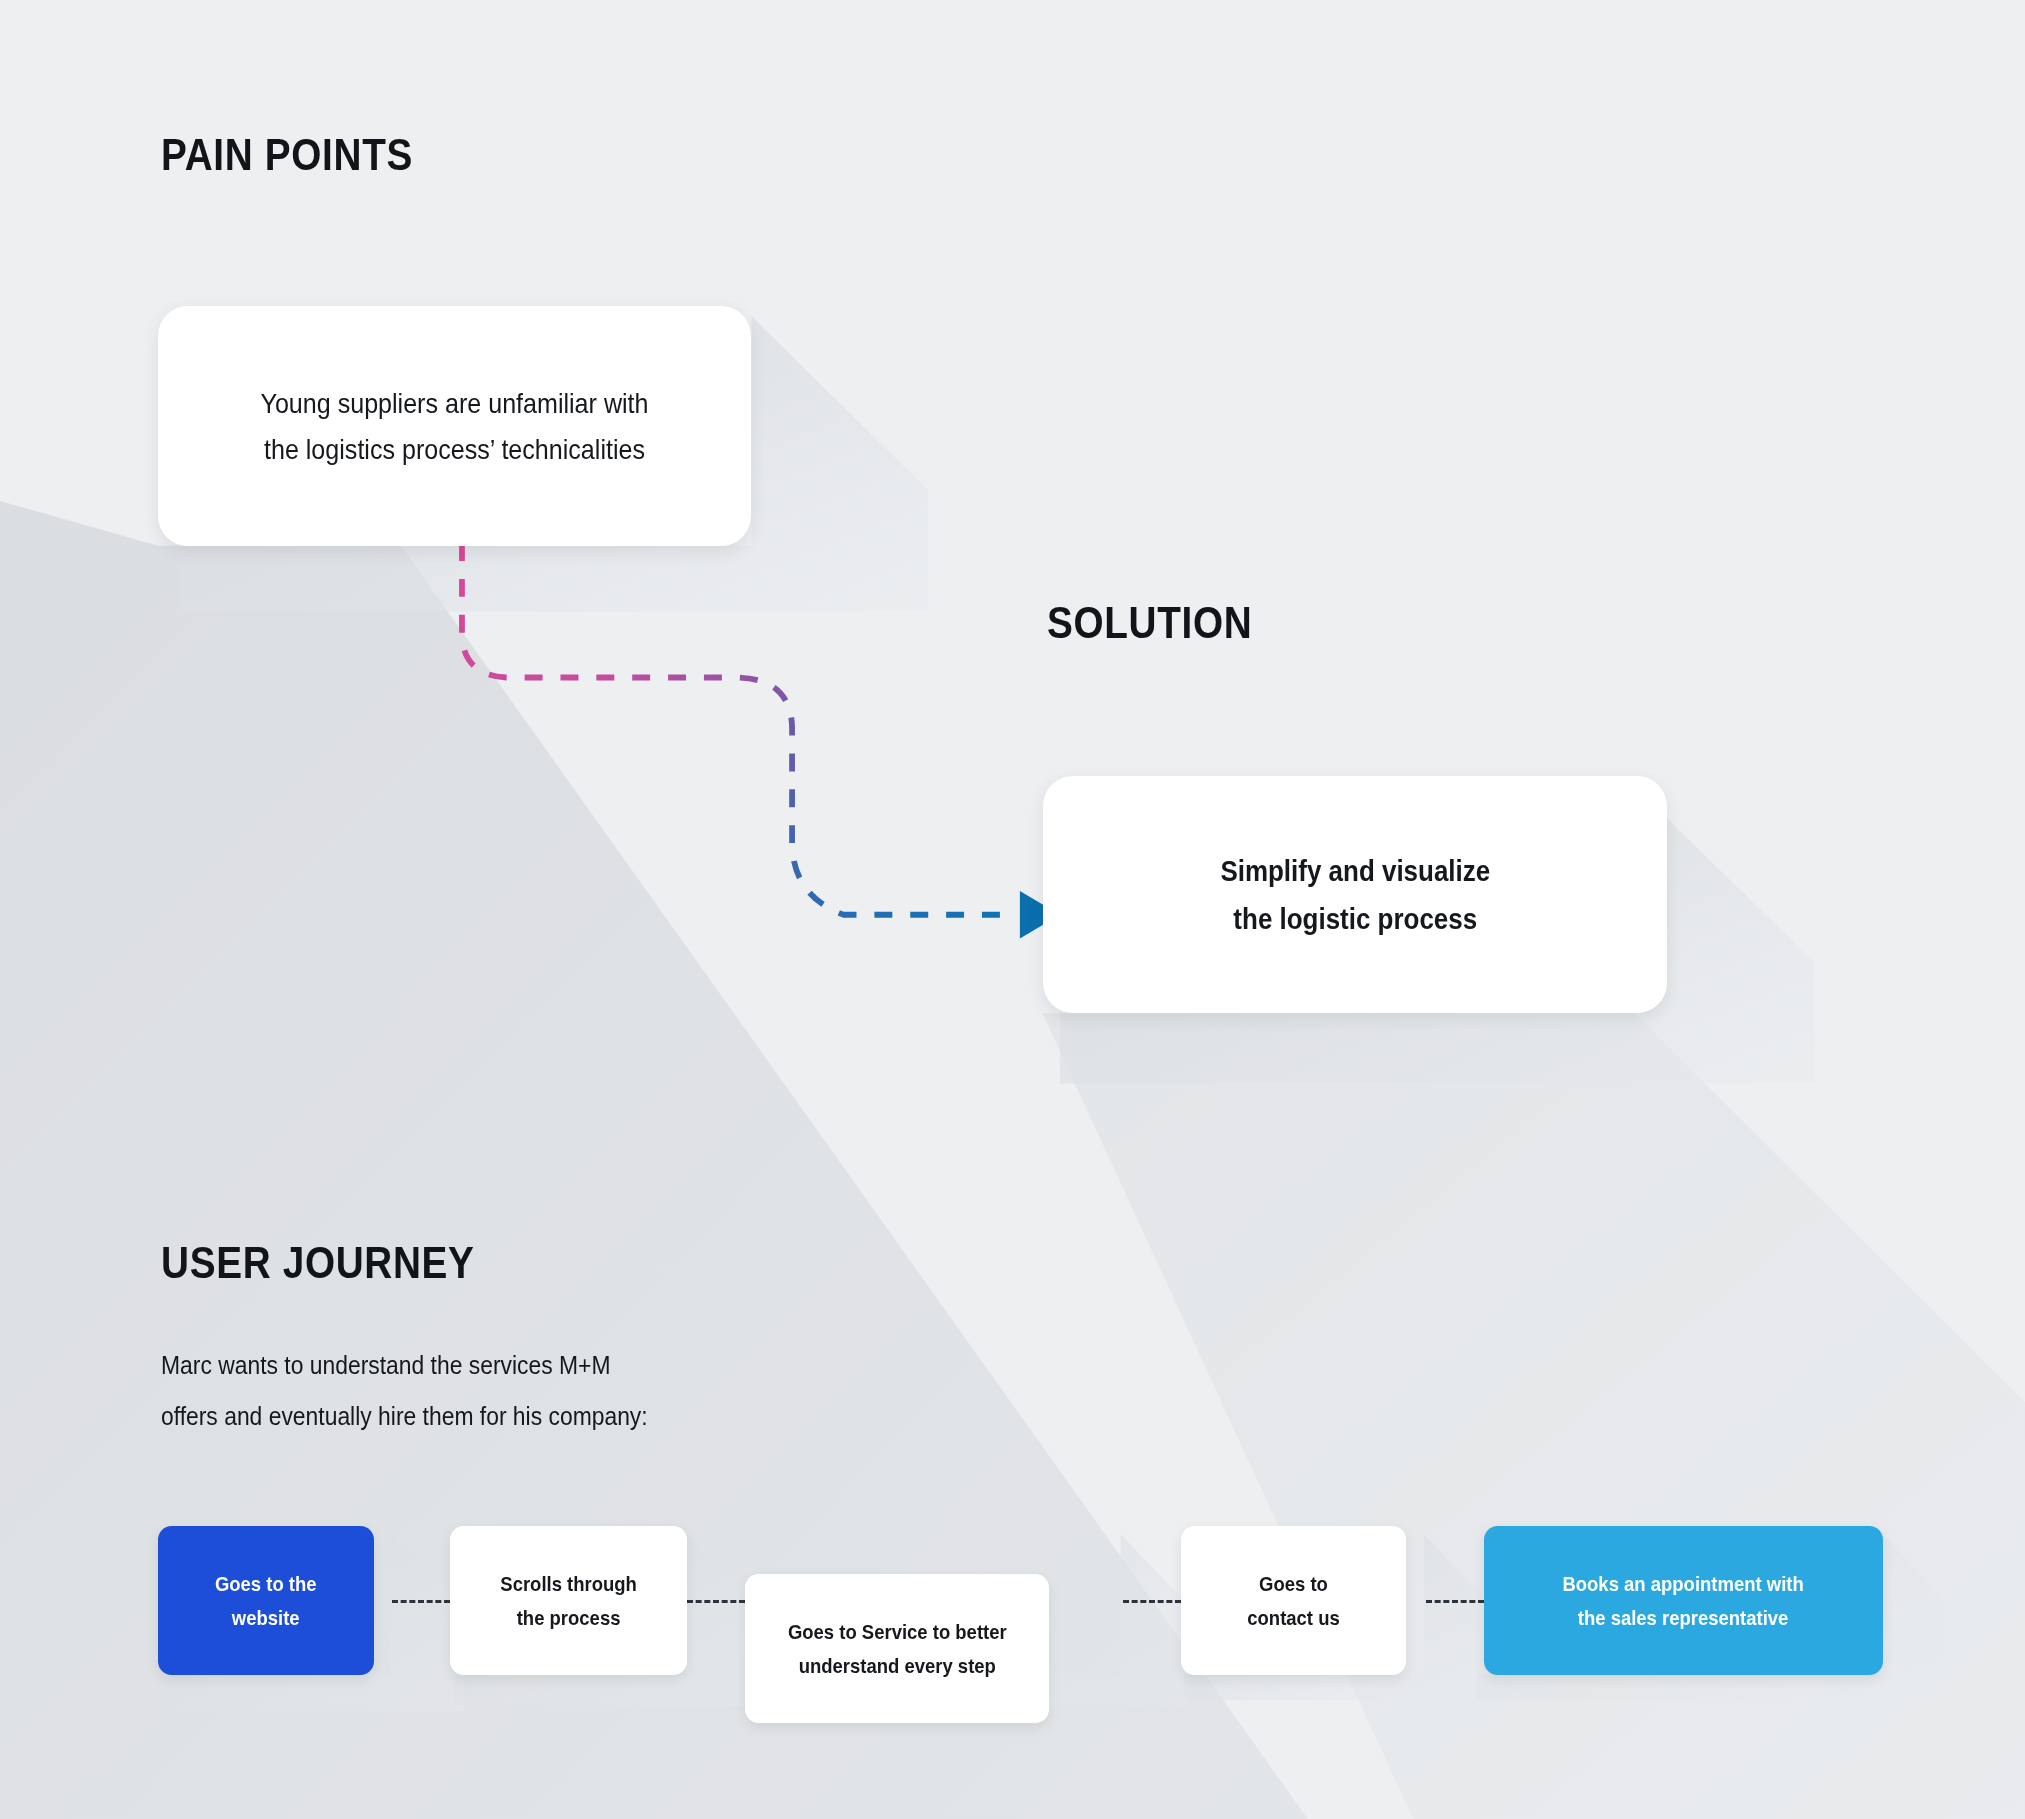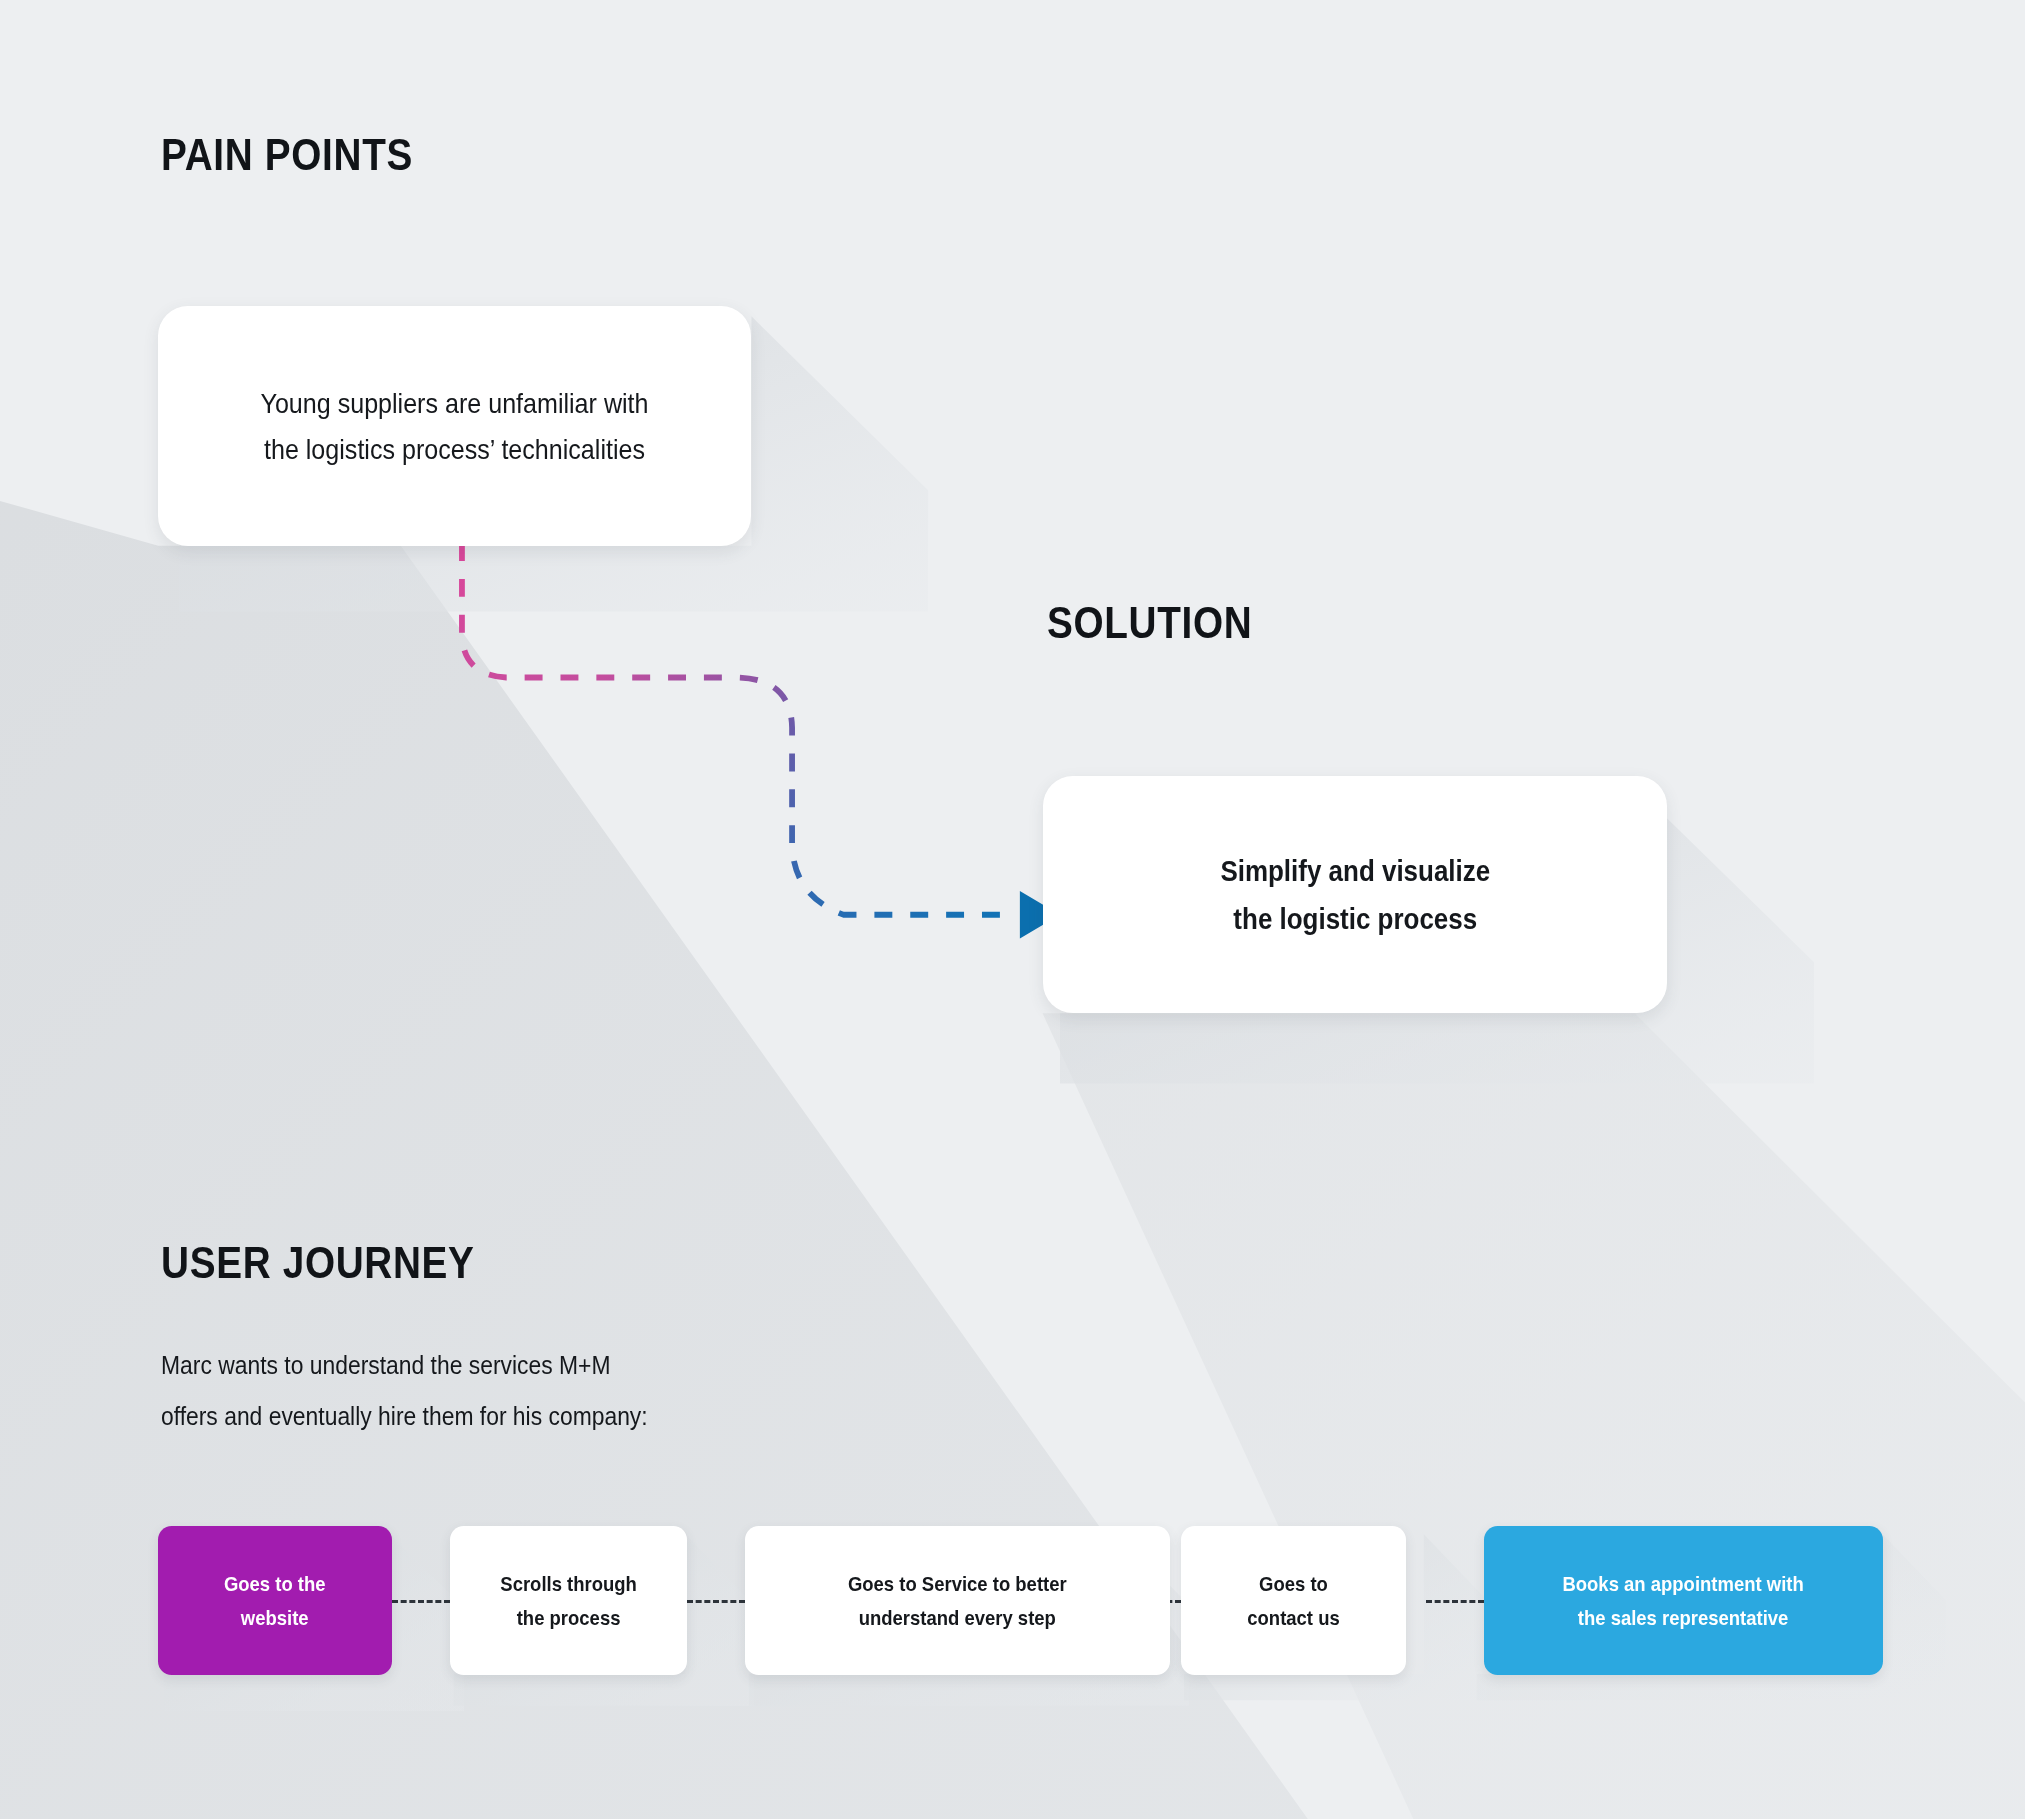--- a/index.html
+++ b/index.html
@@ -179,31 +179,31 @@
   <div id="journey-desc">Marc wants to understand the services M+M
 offers and eventually hire them for his company:</div>
 
   <div id="journey-row">
 
     <div class="jconn" style="left:234px;width:58px;"></div>
     <div class="jconn" style="left:529px;width:58px;"></div>
     <div class="jconn" style="left:965px;width:58px;"></div>
     <div class="jconn" style="left:1268px;width:58px;"></div>
 
-    <div class="jbox accent-purple" style="left:0px;width:234px;background:#a21caf;">
+    <div class="jbox accent-purple" style="left:0px;width:216px;background:#1d4ed8;">
       <div class="jtext">Goes to the
 website</div>
     </div>
 
     <div class="jbox white" style="left:292px;width:237px;">
       <div class="jtext">Scrolls through
 the process</div>
     </div>
 
-    <div class="jbox white" style="left:587px;width:425px;">
+    <div class="jbox white" style="left:587px;width:304px;margin-top:48px;">
       <div class="jtext">Goes to Service to better
 understand every step</div>
     </div>
 
     <div class="jbox white" style="left:1023px;width:225px;">
       <div class="jtext">Goes to
 contact us</div>
     </div>
 
     <div class="jbox accent-blue" style="left:1326px;width:399px;background:#2ba8e0;">

